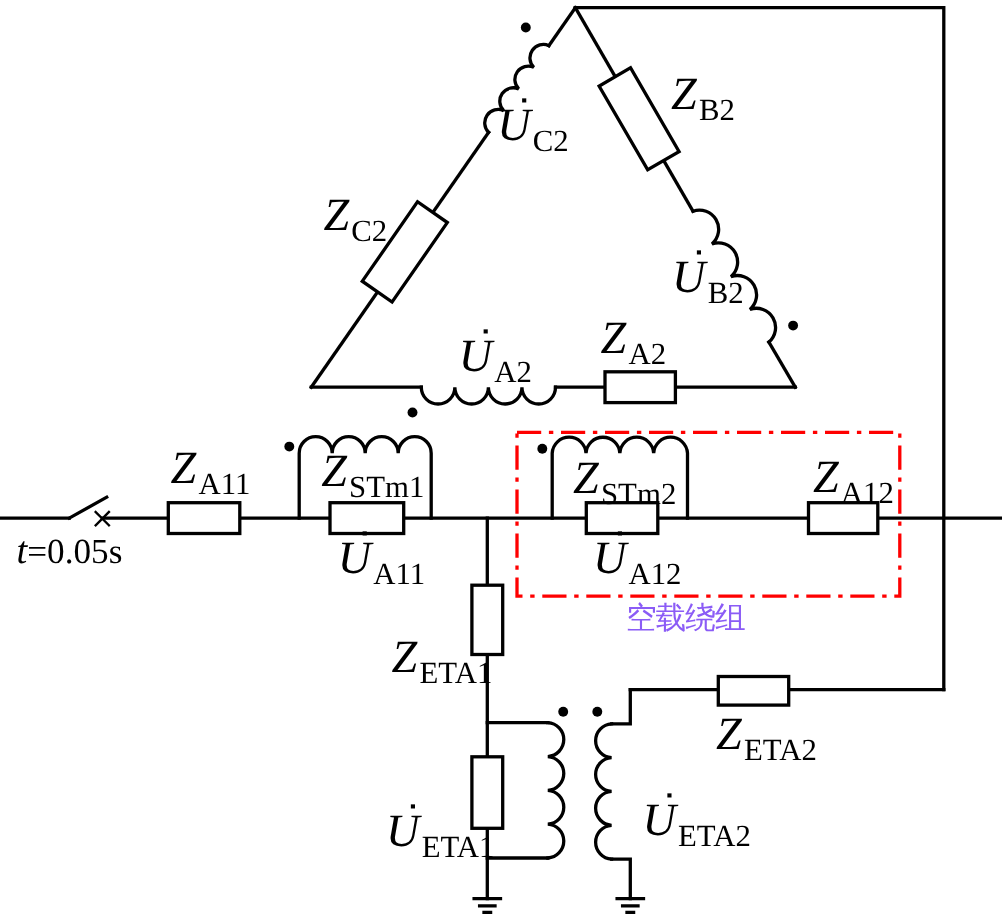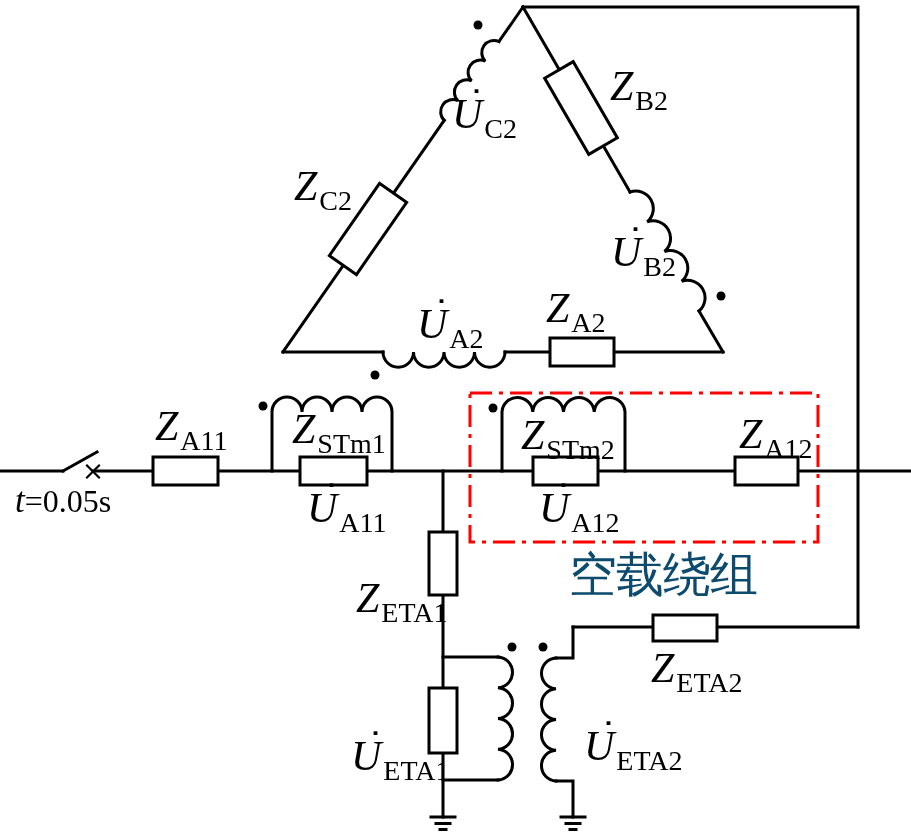--- a/index.html
+++ b/index.html
@@ -4,21 +4,21 @@
 <style>
   html,body{margin:0;padding:0;background:#fff;}
   .stage{position:relative;width:911px;height:836px;background:#ffffff;overflow:hidden;}
   .stage svg{position:absolute;left:0;top:0;}
   .lbl{position:absolute;line-height:1;font-family:"Liberation Serif","DejaVu Serif",serif;color:#000;white-space:nowrap;z-index:5;}
   .main{font-size:42px;font-style:italic;}
   .sub{font-size:28px;font-style:normal;position:relative;top:10px;margin-left:2px;}
   .accent{position:absolute;left:15px;top:-7px;font-size:38px;font-style:normal;font-family:"DejaVu Sans",sans-serif;}
   .t-main{font-size:35px;font-style:italic;}
   .t-rest{font-size:32px;font-style:normal;}
-  .cjk{font-size:48px;color:#0c4a6e;font-family:Liberation Sans, sans-serif;letter-spacing:-1px;}
+  .cjk{font-size:28px;color:#8b5cf6;font-family:Liberation Mono, monospace;letter-spacing:-1px;}
 </style>
 </head>
 <body>
 
 <div class="stage">
 
   <svg width="911" height="836" viewBox="0 0 911 836">
 
     <g stroke="#000000" stroke-width="3" fill="none" stroke-linecap="square">
 
@@ -78,21 +78,21 @@
       <circle cx="375" cy="375" r="4.5"></circle>
       <circle cx="263" cy="406" r="4.5"></circle>
       <circle cx="493" cy="408" r="4.5"></circle>
       <circle cx="512" cy="647" r="4.5"></circle>
       <circle cx="543" cy="647" r="4.5"></circle>
     </g>
 
     <rect x="470" y="393" width="348" height="149" fill="none" stroke="#ff0000" stroke-width="3" stroke-dasharray="22 7 4 7"></rect>
   </svg>
 
-  <div class="lbl" style="left:294px;top:165px;">
+  <div class="lbl" style="left:294px;top:175px;">
     <span class="main">Z</span><span class="sub">C2</span>
   </div>
   <div class="lbl" style="left:452px;top:93px;">
     <span class="accent">˙</span><span class="main">U</span><span class="sub">C2</span>
   </div>
   <div class="lbl" style="left:610px;top:65px;">
     <span class="main">Z</span><span class="sub">B2</span>
   </div>
   <div class="lbl" style="left:611px;top:231px;">
     <span class="accent">˙</span><span class="main">U</span><span class="sub">B2</span>

